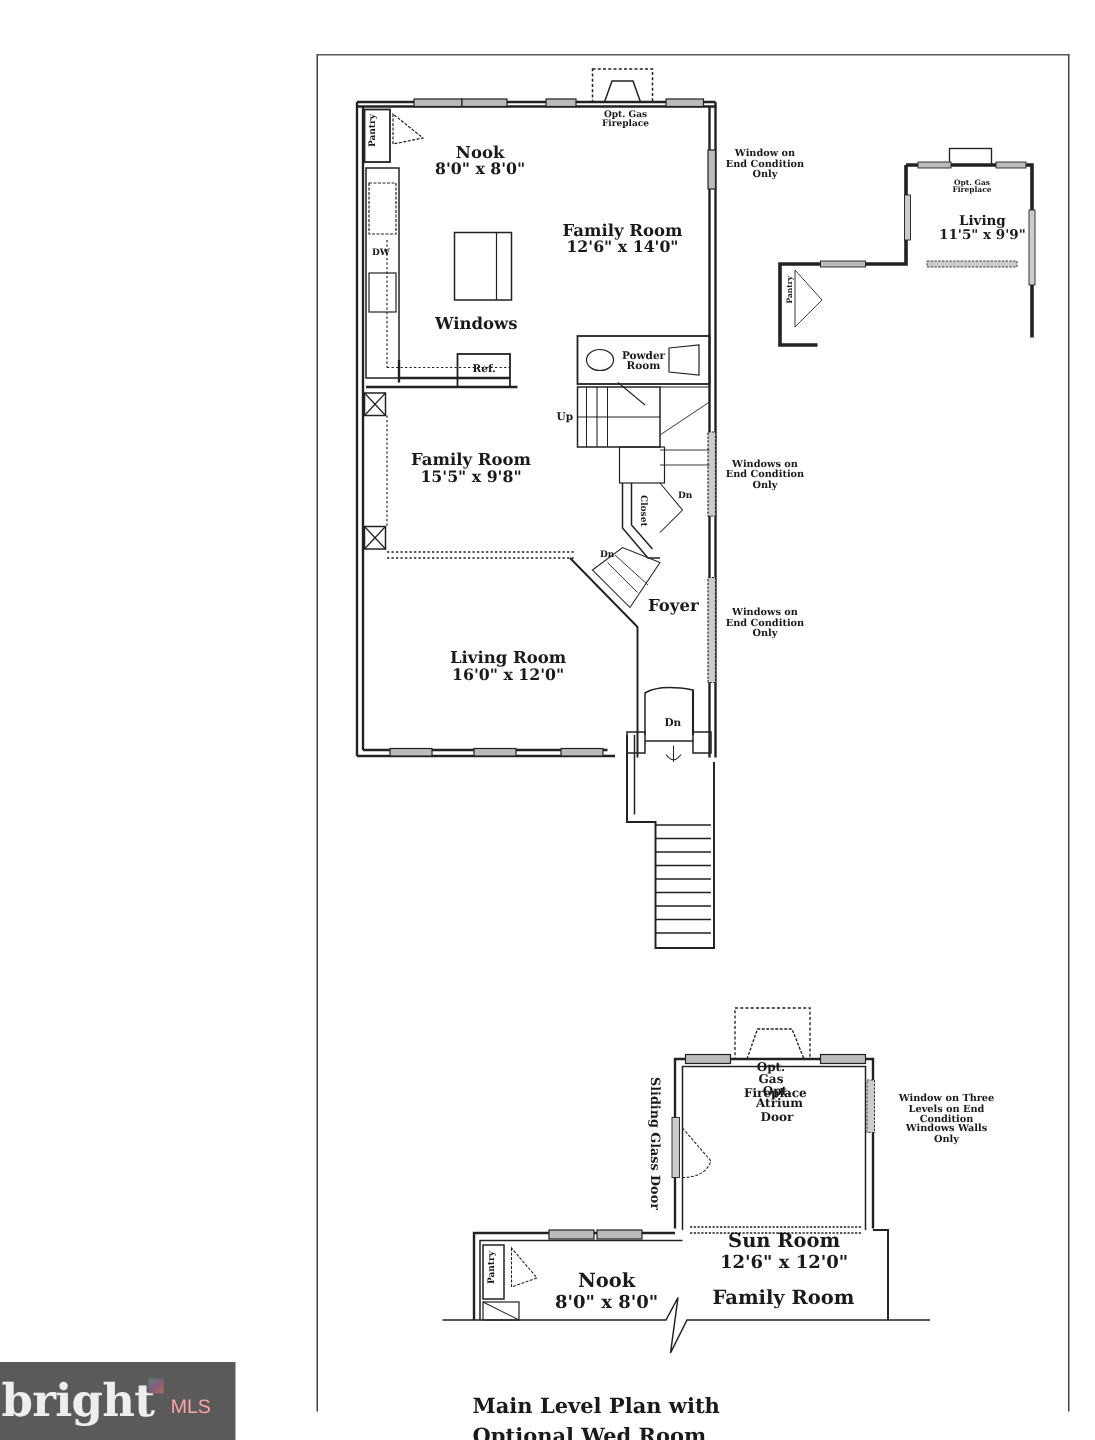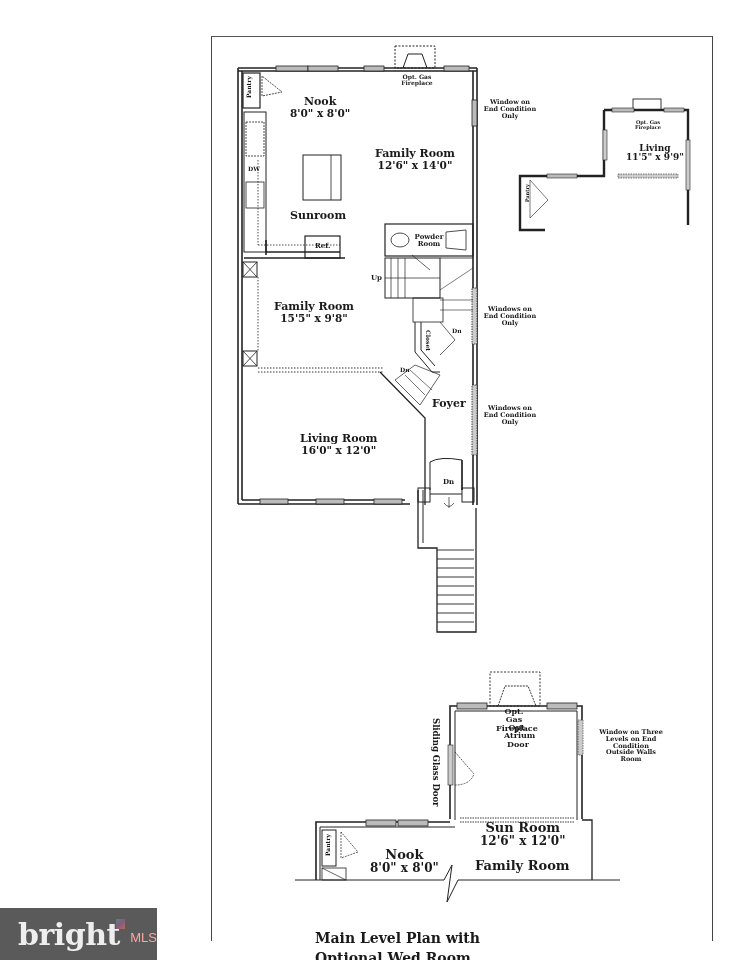--- a/index.html
+++ b/index.html
@@ -11,21 +11,21 @@
   .lbl { position:absolute; color:#1a1a1a; text-align:center; line-height:1.05; white-space:nowrap; }
   .lbl.room { font-size:11px; font-weight:bold; }
   .lbl.room .dim { display:block; font-size:10.5px; }
   .lbl.small { font-size:7px; font-weight:bold; }
   .lbl.tiny { font-size:6px; font-weight:bold; }
   .lbl.note { font-size:6.5px; font-weight:bold; }
   .lbl.vert { writing-mode:vertical-rl; }
   .lbl.vert-rev { writing-mode:vertical-rl; transform:rotate(180deg); }
   .caption { position:absolute; left:315px; top:928px; font-size:14px; font-weight:bold; color:#1a1a1a; line-height:1.45; }
   .brand { position:absolute; left:0; top:908px; width:157px; height:52px; background:#5a5a5a;
-           display:flex; align-items:center; padding-left:18px; box-sizing:border-box; }
+           display:flex; align-items:center; padding-left:1px; box-sizing:border-box; }
   .brand .word { font-family:"DejaVu Serif",serif; color:#eeeeee; font-size:30px; font-weight:bold; letter-spacing:-0.5px; }
   .brand .mls { font-family:"Liberation Sans",sans-serif; color:#fca5a5; font-size:13px; margin-left:5px; margin-top:7px;text-align:center; }
   .brand .spark { display:inline-block; width:10px; height:10px; margin-left:-4px; margin-top:-20px;
                   background:linear-gradient(135deg,#5b8f6a,#8b5a8c,#c8704a); opacity:0.85; }
 </style>
 </head>
 <body>
 
 <div class="frame"></div>
 
@@ -178,21 +178,21 @@
 
 <div class="lbl room" style="left:290px;top:96px;">
   <span>Nook</span>
   <span class="dim">8'0" x 8'0"</span>
 </div>
 <div class="lbl room" style="left:375px;top:148px;">
   <span>Family Room</span>
   <span class="dim">12'6" x 14'0"</span>
 </div>
 <div class="lbl room" style="left:290px;top:210px;">
-  <span>Sunroom</span>
+  <span>Windows</span>
 </div>
 <div class="lbl room" style="left:274px;top:301px;">
   <span>Family Room</span>
   <span class="dim">15'5" x 9'8"</span>
 </div>
 <div class="lbl room" style="left:300px;top:433px;">
   <span>Living Room</span>
   <span class="dim">16'0" x 12'0"</span>
 </div>
 <div class="lbl room" style="left:432px;top:398px;">
@@ -229,21 +229,21 @@
   <span>Nook</span>
   <span class="dim" style="font-size:12px;">8'0" x 8'0"</span>
 </div>
 <div class="lbl room" style="left:475px;top:859px;font-size:13px;">
   <span>Family Room</span>
 </div>
 <div class="lbl tiny vert-rev" style="left:325px;top:834px;">Pantry</div>
 <div class="lbl small" style="left:496px;top:707px;width:36px;white-space:normal;font-size:8px;">Opt. Gas Fireplace</div>
 <div class="lbl small" style="left:456px;top:723px;width:28px;white-space:normal;font-size:8px;padding-left:48px;">Opt. Atrium Door</div>
 <div class="lbl small vert" style="left:431px;top:718px;font-size:8.5px;">Sliding Glass Door</div>
-<div class="lbl note" style="left:598px;top:729px;width:66px;white-space:normal;font-size:6.5px;">Window on Three Levels on End Condition Outside Walls Room</div>
+<div class="lbl note" style="left:598px;top:729px;width:66px;white-space:normal;font-size:6.5px;">Window on Three Levels on End Condition Windows Walls Only</div>
 
 <div class="caption">
   <div>Main Level Plan with</div>
   <div>Optional Wed Room</div>
 </div>
 
 <div class="brand">
   <span class="word">bright</span>
   <span class="spark"></span>
   <span class="mls">MLS</span>

